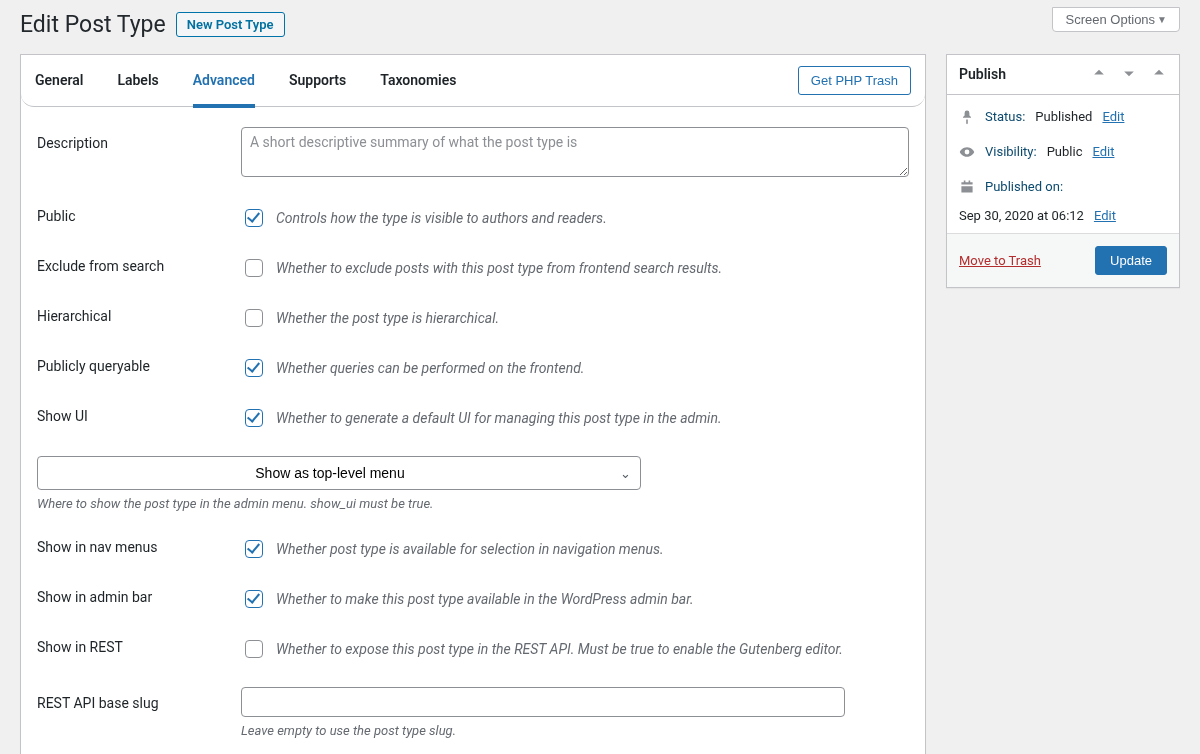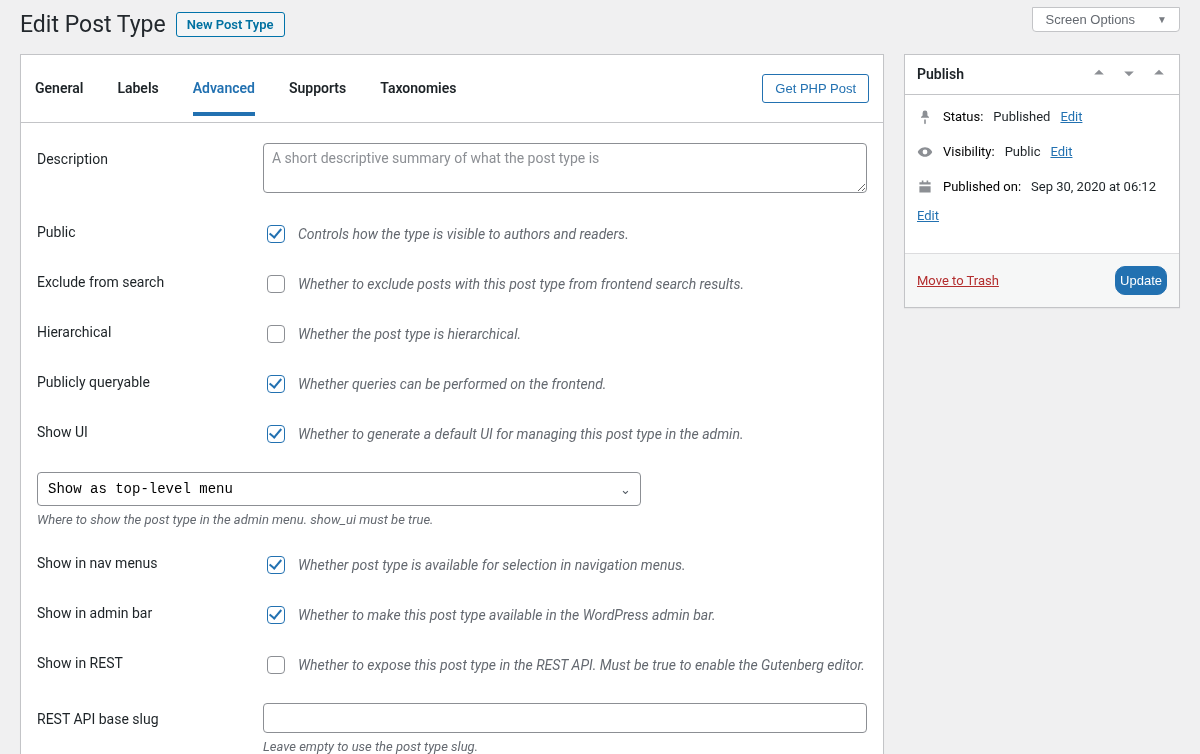--- a/index.html
+++ b/index.html
@@ -33,40 +33,41 @@
   }
   .screen-options {
     margin-left:auto;
     border:1px solid #c3c4c7;
     background:#fff;
     color:#646970;
     padding: 4px 12px;
     border-radius: 0 0 4px 4px;
     font-size:13px;
     cursor:pointer;
-    display:flex; align-items:center; gap:22px;
+    display:flex; align-items:center; gap:2px;
     margin-top:-10px;
   }
   .screen-options .tri { font-size:10px; color:#787c82; }
 
   .layout { display:flex; gap:20px; }
   .main { flex:1; }
   .side { width:296px; }
 
   .postbox-main {
     background:#fff;
     border:1px solid #c3c4c7;
     box-shadow: 0 1px 1px rgba(0,0,0,.04);
   }
   .tab-bar {
     display:flex;
     align-items:center;
     border-bottom:1px solid #c3c4c7;
     padding: 0 14px;
-    height:68px;
+    height:52px;
+    border-radius:13px;
   }
   .tab {
     padding: 0 0 16px 0;
     margin: 18px 34px -1px 0;
     font-size:14px;
     font-weight:600;
     color:#1d2327;
     cursor:pointer;
     border-bottom: 4px solid transparent;
   }
@@ -77,32 +78,32 @@
     color:#2271b1;
     background:#fff;
     padding:6px 12px;
     border-radius:3px;
     font-size:13px;
     font-weight:400;
     cursor:pointer;
   }
 
   .form { padding: 20px 16px 6px 16px; }
-  .row { display:flex; margin-bottom: 26px; gap: 22px; }
+  .row { display:flex; margin-bottom: 26px; }
   .row.tight { margin-bottom: 18px; margin-top: 8px; }
   .row-label {
     width: 204px;
     padding-top: 2px;
     font-size: 14px;
     color: #1d2327;
   }
   .row-label.textalign { padding-top: 8px; }
   .row-field { flex:1; }
   .textarea {
-    width: 604px;
+    width: 668px;
     height: 50px;
     border:1px solid #8c8f94;
     border-radius:4px;
     padding: 6px 8px;
     font-family:inherit;
     font-size:14px;
     color:#2c3338;
     resize: both;
   }
   .textarea::placeholder { color:#8c8f94; }
@@ -118,26 +119,27 @@
   .select-wrap {
     width: 604px;
     position:relative;
   }
   .select {
     width:100%;
     height: 34px;
     border:1px solid #8c8f94;
     border-radius:4px;
     padding: 0 28px 0 10px;
-    font-family:Liberation Mono, monospace;
+    font-family:Liberation Sans, sans-serif;
     font-size:14px;
     background:#fff;
     appearance:none;
     -webkit-appearance:none;
     cursor:pointer;
+    text-align:center;
   }
   .select-caret {
     position:absolute; right:10px; top:50%; transform:translateY(-50%);
     pointer-events:none; color:#555d66; font-size:13px;
   }
   .cb-row { display:flex; align-items:center; gap:10px; }
   .cb {
     width:18px; height:18px;
     border:1px solid #8c8f94;
     border-radius:4px;
@@ -177,35 +179,35 @@
     border-bottom:1px solid #c3c4c7;
     padding: 10px 12px;
   }
   .postbox-header h2 {
     margin:0; font-size:14px; font-weight:600; color:#1d2327;
   }
   .postbox-header .controls { margin-left:auto; display:flex; gap:14px; color:#787c82;}
   .postbox-header .ctrl { cursor:pointer; font-size:13px; display:inline-block; }
   .publish-body { padding: 14px 12px 10px 12px; background:#fff; }
   .pub-line { display:flex; align-items:flex-start; gap:10px; margin-bottom:16px; color:#444; font-size:13px; flex-wrap:wrap;}
-  .pub-line:last-child { margin-bottom:20px; }
+  .pub-line:last-child { margin-bottom:0; }
   .pub-icon { width:16px; color:#8c8f94; flex-shrink:0; }
-  .pub-label { color:#000000; }
+  .pub-label { color:#0c4a6e; }
   .pub-val { font-weight:400; color:#1d2327; }
   .pub-edit { color:#2271b1; text-decoration:underline; cursor:pointer; }
   .publish-actions {
     display:flex; align-items:center; justify-content:space-between;
     padding: 12px;
     background:#f6f7f7;
     border-top:1px solid #dcdcde;
   }
   .trash-link { color:#b32d2e; text-decoration:underline; cursor:pointer; font-size:13px;}
   .btn-primary {
     background:#2271b1; border:1px solid #2271b1; color:#fff;
-    padding:6px 4px; border-radius:10px; font-size:13px; cursor:pointer;
+    padding:6px 14px; border-radius:3px; font-size:13px; cursor:pointer;
   }
   svg.ic { width:16px; height:16px; fill:#8c8f94; }
 </style>
 </head>
 <body>
 
 <div class="top-row">
   <h1 class="page-title">Edit Post Type</h1>
   <a class="page-title-action">New Post Type</a>
   <button class="screen-options">
@@ -217,21 +219,21 @@
 <div class="layout">
   <div class="main">
     <div class="postbox-main">
       <div class="tab-bar">
         <div class="tab">General</div>
         <div class="tab">Labels</div>
         <div class="tab active">Advanced</div>
         <div class="tab">Supports</div>
         <div class="tab">Taxonomies</div>
         <div class="spacer"></div>
-        <button class="btn-outline">Get PHP Post</button>
+        <button class="btn-outline">Get PHP Trash</button>
       </div>
 
       <div class="form">
 
         <div class="row">
           <div class="row-label textalign">Description</div>
           <div class="row-field">
             <textarea class="textarea" placeholder="A short descriptive summary of what the post type is" style=""></textarea>
           </div>
         </div>

